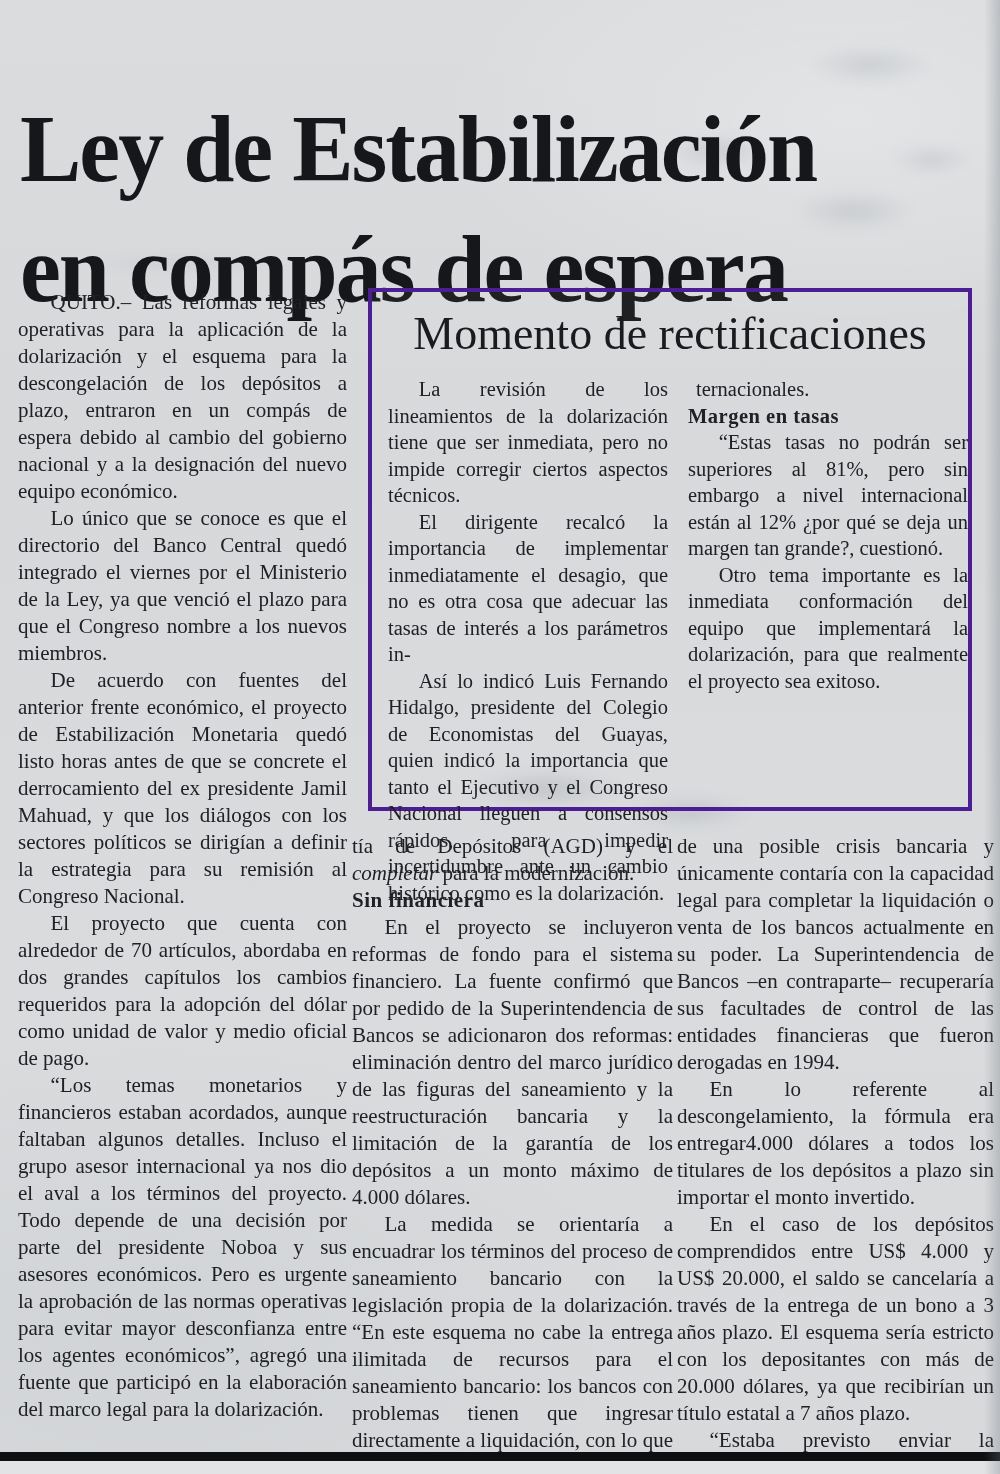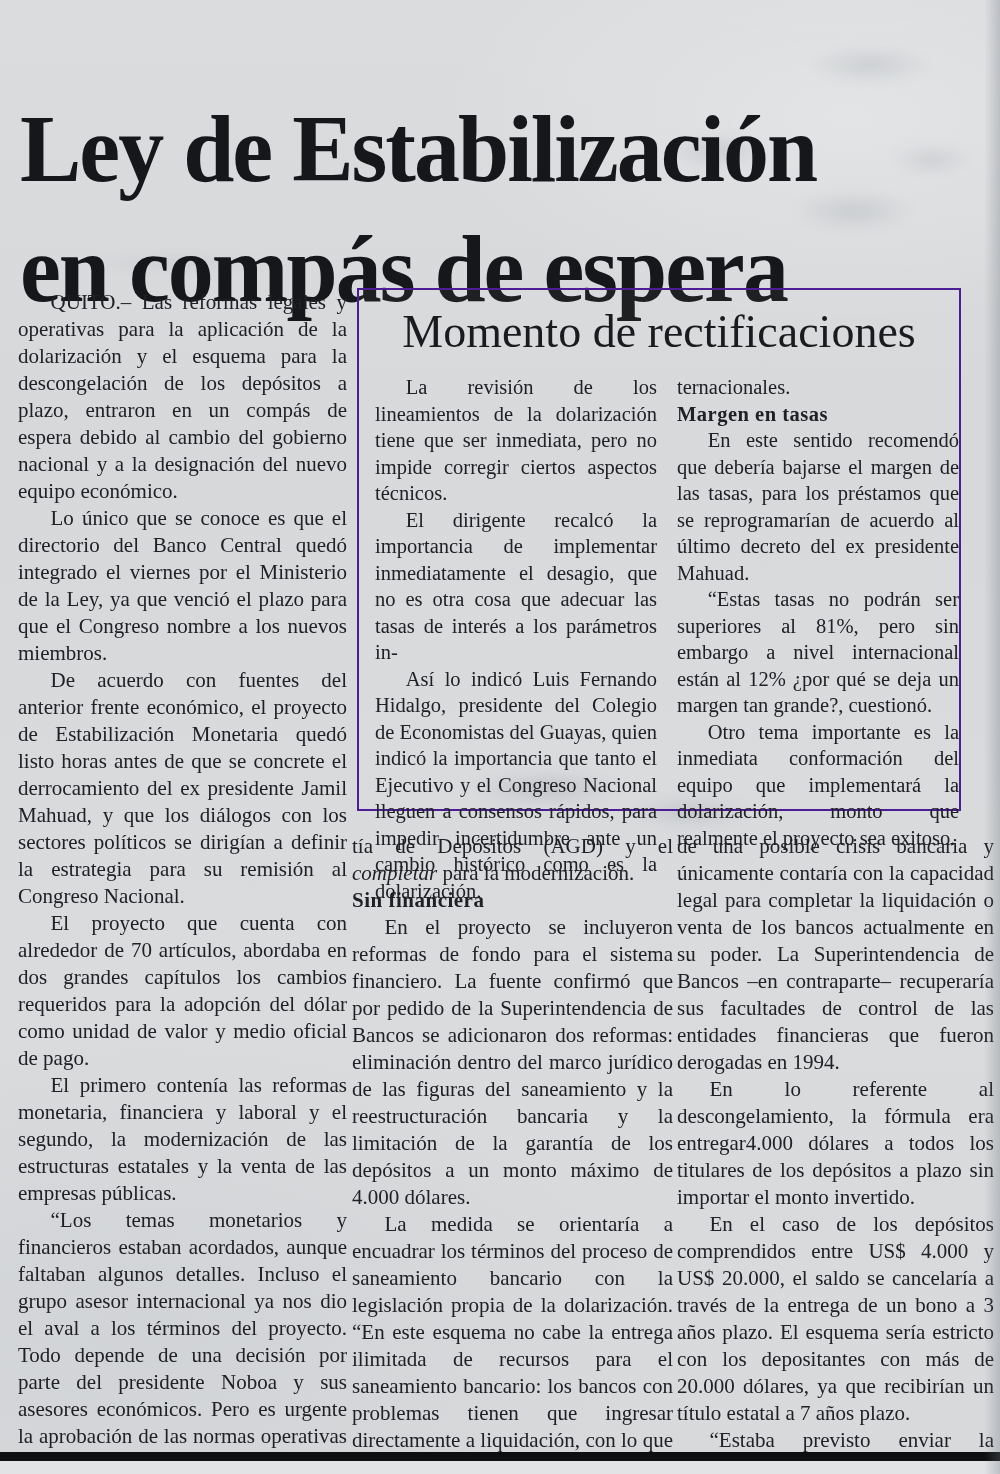--- a/index.html
+++ b/index.html
@@ -63,35 +63,35 @@
     font-weight:700;text-align:left;text-indent:0 !important;
     margin:5px 0 2px 0;letter-spacing:.5px;
   }
   em{font-style:italic;}
 
   .col-1{left:18px;top:289px;width:329px;height:1158px;}
   .col-2{left:352px;top:833px;width:321px;height:614px;}
   .col-3{left:677px;top:833px;width:317px;height:614px;}
 
   .inset-box{
-    position:absolute;left:357px;top:288px;width:604px;height:523px;
-    border:2px solid #4c1d95;box-sizing:border-box;
+    position:absolute;left:368px;top:288px;width:604px;height:523px;
+    border:4px solid #4c1d95;box-sizing:border-box;
     background:rgba(255,255,255,.04);
   }
   .inset-title{
     margin:16px 10px 10px 10px;text-align:center;
     font-size:46px;line-height:52px;font-weight:400;color:#1a1b1e;
     white-space:nowrap;
   }
   .inset-cols{display:flex;gap:20px;padding:6px 0 0 16px;}
   .inset-col{
     flex:1 1 0;font-size:20.5px;line-height:26.5px;text-align:justify;hyphens:auto;
   }
   .inset-col p{margin:0;text-indent:1.5em;}
-  .inset-col p.cont{text-indent:0;}
+  .inset-col p.cont{text-indent:0;margin-left:8px;}
 
   .bottom-rule{
     position:absolute;left:0;top:1452px;width:1000px;height:9px;
     background:#0e0f11;
   }
   .below-rule{
     position:absolute;left:0;top:1461px;width:1000px;height:13px;
     background:#e1e3e5;
   }
 </style>
@@ -107,39 +107,37 @@
 <h1 class="headline">
   <span class="hl">Ley de Estabilización</span>
   <span class="hl">en compás de espera</span>
 </h1>
 
 <div class="col col-1">
   <p>QUITO.– Las reformas legales y operativas para la aplicación de la dolarización y el esquema para la descongelación de los depósitos a plazo, entraron en un compás de espera debido al cambio del gobierno nacional y a la designación del nuevo equipo económico.</p>
   <p>Lo único que se conoce es que el directorio del Banco Central quedó integrado el viernes por el Ministerio de la Ley, ya que venció el plazo para que el Congreso nombre a los nuevos miembros.</p>
   <p>De acuerdo con fuentes del anterior frente económico, el proyecto de Estabilización Monetaria quedó listo horas antes de que se concrete el derrocamiento del ex presidente Jamil Mahuad, y que los diálogos con los sectores políticos se dirigían a definir la estrategia para su remisión al Congreso Nacional.</p>
   <p>El proyecto que cuenta con alrededor de 70 artículos, abordaba en dos grandes capítulos los cambios requeridos para la adopción del dólar como unidad de valor y medio oficial de pago.</p>
-  <p>El primero contenía las reformas monetaria, financiera y laboral y el segundo, la modernización de las estructuras estatales y la venta de las empresas públicas.</p>
   <p>“Los temas monetarios y financieros estaban acordados, aunque faltaban algunos detalles. Incluso el grupo asesor internacional ya nos dio el aval a los términos del proyecto. Todo depende de una decisión por parte del presidente Noboa y sus asesores económicos. Pero es urgente la aprobación de las normas operativas para evitar mayor desconfianza entre los agentes económicos”, agregó una fuente que participó en la elaboración del marco legal para la dolarización.</p>
 
 </div>
 
 <div class="inset-box">
   <div class="inset-title">Momento de rectificaciones</div>
   <div class="inset-cols">
     <div class="inset-col">
       <p>La revisión de los lineamientos de la dolarización tiene que ser inmediata, pero no impide corregir ciertos aspectos técnicos.</p>
       <p>El dirigente recalcó la importancia de implementar inmediatamente el desagio, que no es otra cosa que adecuar las tasas de interés a los parámetros in-</p>
       <p>Así lo indicó Luis Fernando Hidalgo, presidente del Colegio de Economistas del Guayas, quien indicó la importancia que tanto el Ejecutivo y el Congreso Nacional lleguen a consensos rápidos, para impedir incertidumbre ante un cambio histórico como es la dolarización.</p>
     </div>
     <div class="inset-col">
       <p class="cont">ternacionales.</p>
       <p class="subhead">Margen en tasas</p>
-      <p>En este sentido recomendó que debería bajarse el margen de las tasas, para los préstamos que se reprogramarían de acuerdo al último decreto del ex presidente Mahuad.</p>
       <p>“Estas tasas no podrán ser superiores al 81%, pero sin embargo a nivel internacional están al 12% ¿por qué se deja un margen tan grande?, cuestionó.</p>
-      <p>Otro tema importante es la inmediata conformación del equipo que implementará la dolarización, monto que realmente el proyecto sea exitoso.</p>
+      <p>Otro tema importante es la inmediata conformación del equipo que implementará la dolarización, para que realmente el proyecto sea exitoso.</p>
     </div>
   </div>
 </div>
 
 <div class="col col-2">
   <p class="cont"><span>tía de Depósitos (AGD) y el </span><em>completar</em><span> para la modernización.</span></p>
   <p class="subhead">Sin financiera</p>
   <p>En el proyecto se incluyeron reformas de fondo para el sistema financiero. La fuente confirmó que por pedido de la Superintendencia de Bancos se adicionaron dos reformas: eliminación dentro del marco jurídico de las figuras del saneamiento y la reestructuración bancaria y la limitación de la garantía de los depósitos a un monto máximo de 4.000 dólares.</p>
   <p>La medida se orientaría a encuadrar los términos del proceso de saneamiento bancario con la legislación propia de la dolarización. “En este esquema no cabe la entrega ilimitada de recursos para el saneamiento bancario: los bancos con problemas tienen que ingresar directamente a liquidación, con lo que el pago de la garantía dependerá de la venta de sus activos”.</p>
 

